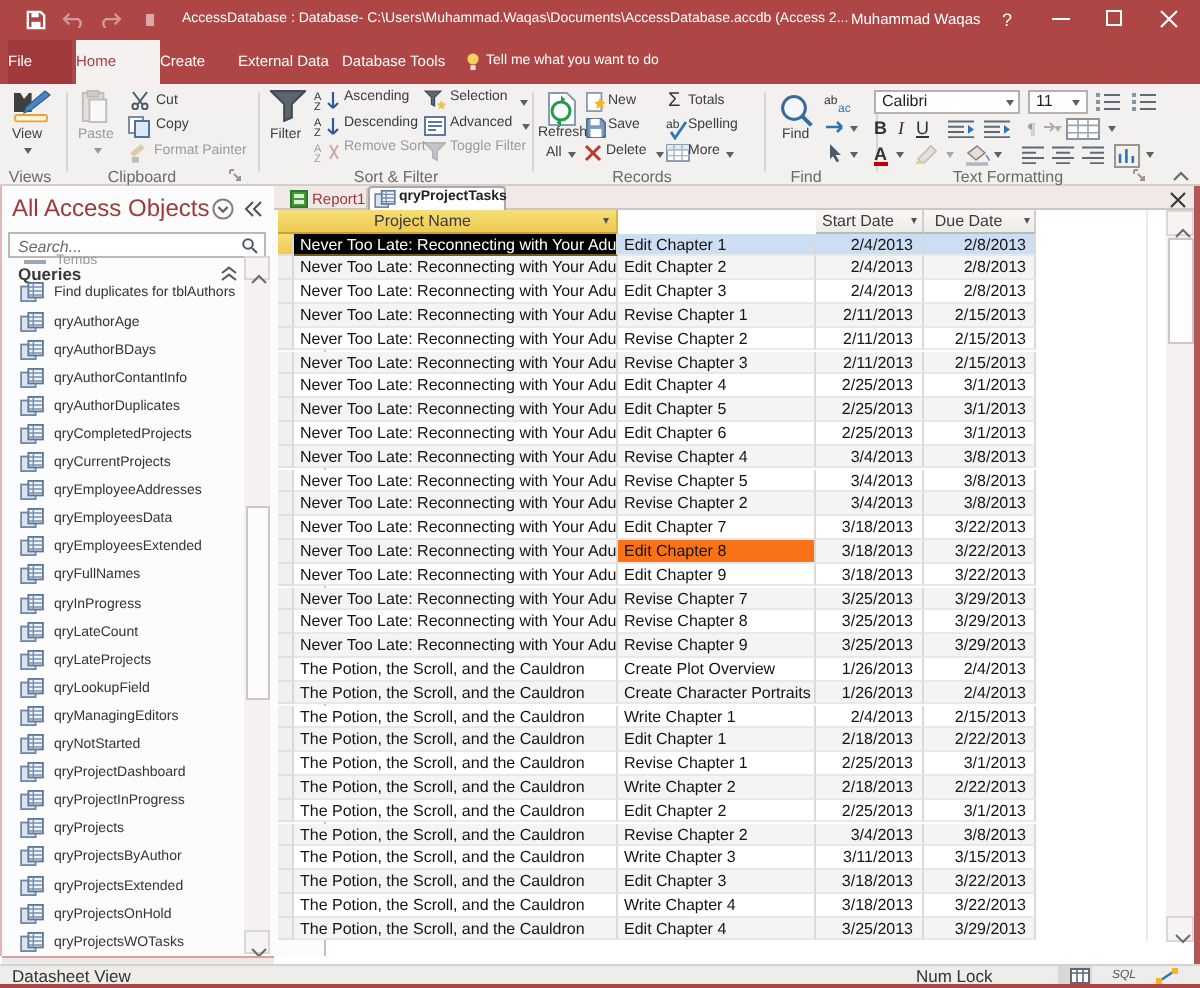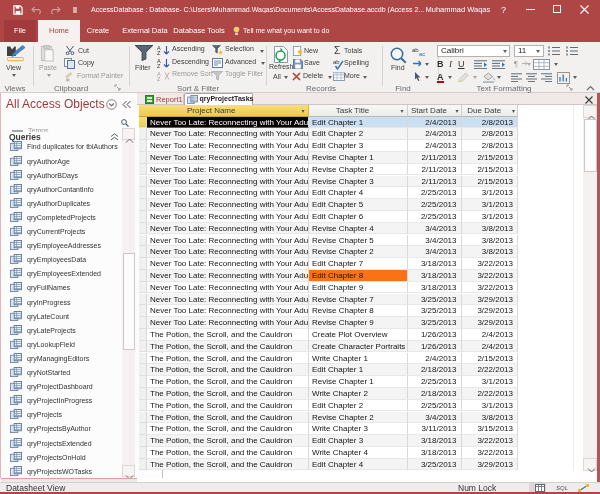--- a/index.html
+++ b/index.html
@@ -1,19 +1,19 @@
 <!DOCTYPE html>
 <html><head><meta charset="utf-8"><style>
 *{margin:0;padding:0;box-sizing:border-box}
 html,body{width:600px;height:494px;overflow:hidden}
 body{font-family:"Liberation Sans",sans-serif;position:relative;background:#fff}
 .ab{position:absolute}
 #titlebar{left:0;top:0;width:600px;height:19.5px;background:#ad4645;color:#fff}
 #tabrow{left:0;top:19.5px;width:600px;height:22.5px;background:#ad4645}
-.ttab{position:absolute;top:0;height:22.5px;color:#fff;font-size:7.5px;line-height:22.5px;text-align:center}
+.ttab{position:absolute;top:0;height:22.5px;color:#fff;font-size:7.5px;line-height:22.5px;text-align:left}
 #ribbon{left:0;top:42px;width:600px;height:50.5px;background:#f3f1f0;border-bottom:1px solid #d5cdcb}
 .gsep{position:absolute;top:4px;width:1px;height:40px;background:#d9d4d2}
 .glabel{position:absolute;top:42px;font-size:8px;color:#6a6a6a;text-align:center}
 .btxt{position:absolute;font-size:7px;color:#3c3c3c;white-space:nowrap}
 .car{display:inline-block;position:absolute;width:0;height:0;border-left:2.5px solid transparent;border-right:2.5px solid transparent;border-top:3px solid #5f5f5f}
 #navpane{left:1px;top:93px;width:162px;height:385px;background:#fdfcfc;border-right:1px solid #c9bfbd}
 .nitem{position:absolute;left:0;width:120px;height:14px;font-size:7px;color:#333;white-space:nowrap}
 .nitem svg{position:absolute;left:10px;top:0px}
 .nitem span{position:absolute;left:27px;top:2px}
 #docbar{left:137px;top:92.5px;width:460px;height:12px;background:#f0e9e8;border-bottom:1px solid #cfc5c3}
@@ -279,20 +279,21 @@
 <div class="ab" style="left:0;top:491.5px;width:600px;height:2.5px;background:#ad4645"></div>
 <div class="ab" id="navpane">
 <div class="ab" style="left:5px;top:4px;font-size:12px;color:#9e3a38;white-space:nowrap">All Access Objects</div>
 <svg class="ab" style="left:105px;top:6px" width="11" height="11" viewBox="0 0 11 11">
       <circle cx="5.5" cy="5.5" r="4.8" fill="none" stroke="#8a7a7a"></circle>
       <path d="M3.2 4.5l2.3 2.3 2.3-2.3" stroke="#6a5a5a" fill="none" stroke-width="1.1"></path>
     </svg>
 <svg class="ab" style="left:121px;top:7px" width="9" height="9" viewBox="0 0 9 9">
       <path d="M4.5 1L1 4.5l3.5 3.5M8.5 1L5 4.5l3.5 3.5" stroke="#5a4a4a" fill="none" stroke-width="1"></path>
     </svg>
+<div class="ab" style="left:3px;top:22.5px;width:129px;height:13px;background:#fff;border:1px solid #c0b6b4;font-size:8px;font-style:italic;color:#6a6a6a;padding:2px 0 0 4px">Search...</div>
 <svg class="ab" style="left:120px;top:25.5px" width="8" height="8" viewBox="0 0 8 8">
       <circle cx="3" cy="3" r="2.4" fill="none" stroke="#4a5a6a" stroke-width="1"></circle>
       <path d="M5 5l2.5 2.5" stroke="#4a5a6a" stroke-width="1.1"></path>
     </svg>
 <div class="ab" style="left:11px;top:36.5px;width:11px;height:2.5px;background:#9aa8b8"></div>
 <div class="ab" style="left:27px;top:34px;width:40px;height:5px;overflow:hidden;font-size:7px;color:#999">Temps</div>
 <div class="ab" style="left:8px;top:38.5px;font-size:8.5px;font-weight:bold;color:#3a3a3a">Queries</div>
 <svg class="ab" style="left:109px;top:40px" width="9" height="8" viewBox="0 0 9 8">
       <path d="M1 3.5L4.5 0.8L8 3.5M1 7L4.5 4.3L8 7" stroke="#5a5a5a" fill="none" stroke-width="1"></path>
     </svg>
@@ -513,21 +514,20 @@
     <rect x="4.5" y="0.5" width="8" height="8" fill="#eef4fb" stroke="#5c7698"></rect>
     <path d="M4.5 2.7h8M4.5 4.9h8M4.5 7.1h8M7.2 0.5v8" stroke="#7890ac" fill="none" stroke-width="0.8"></path>
   </svg>
 <div class="ab" style="left:199.5px;top:95px;font-size:7px;font-weight:bold;color:#222">qryProjectTasks</div>
 <svg class="ab" style="left:585px;top:96px" width="8" height="8" viewBox="0 0 8 8">
     <path d="M0.5 0.5l7 7M7.5 0.5l-7 7" stroke="#3a3a3a" stroke-width="1.1"></path>
   </svg>
 <div class="ab" style="left:139px;top:104.5px;width:458px;height:12px">
 <div class="hdrcell" style="left:0;width:8px;background:linear-gradient(#f6de78,#eeca50);border-color:#d9b545 #d9b545 #c9a22e"></div>
 <div class="hdrcell" style="left:8px;width:161.5px;background:linear-gradient(#f6de78,#eeca50);border-color:#d9b545 #d9b545 #c9a22e;padding-right:32px">Project Name<span style="position:absolute;right:3px;top:0;font-size:6px;color:#555">▾</span></div>
-<div class="hdrcell" style="left:169.5px;width:99px">Task Title<span style="position:absolute;right:3px;top:0;font-size:6px;color:#555">▾</span></div>
 <div class="hdrcell" style="left:268.5px;width:54px">Start Date<span style="position:absolute;right:2px;top:0;font-size:6px;color:#555">▾</span></div>
 <div class="hdrcell" style="left:322.5px;width:56.5px">Due Date<span style="position:absolute;right:2px;top:0;font-size:6px;color:#555">▾</span></div>
 </div>
 <div class="ab" style="left:573px;top:104.5px;width:1px;height:366px;background:#ececec"></div>
 <div class="ab" style="left:139px;top:116.5px;width:440px;height:348px">
 <div class="row" style="top:0.00px;height:11.8px">
 <div class="cell" style="left:0;width:8px;background:linear-gradient(#f6de78,#eeca50);border-bottom:1px solid #e0e0e0"></div>
 <div class="cell" style="left:8px;width:161.5px;background:#000;color:#fff;padding-left:3px;border-bottom:1px solid #7a5a10">Never Too Late: Reconnecting with Your Adult</div>
 <div class="cell" style="left:169.5px;width:99px;background:#cbdef2;padding-left:3.5px;border-bottom:1px solid #e8e8e8">Edit Chapter 1</div>
 <div class="cell dt" style="left:268.5px;width:54px;background:#cbdef2;border-bottom:1px solid #e8e8e8">2/4/2013</div>

